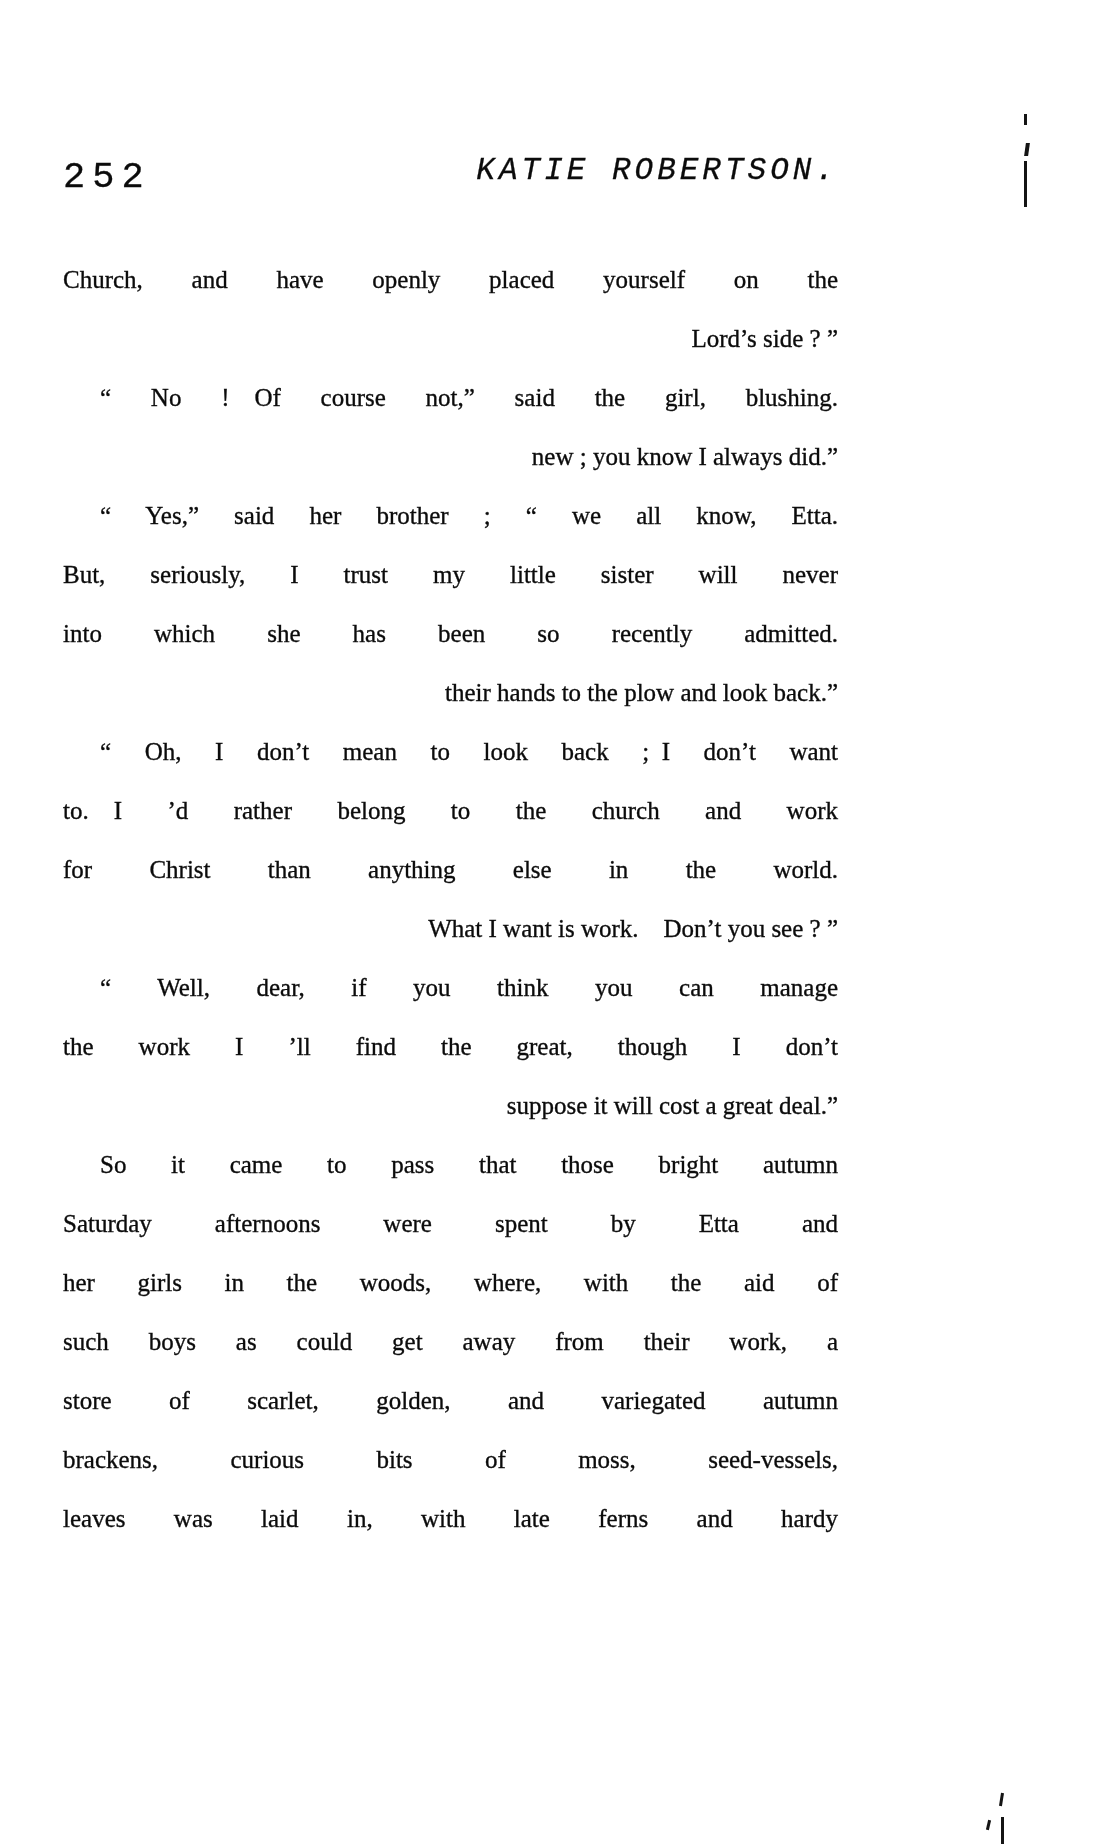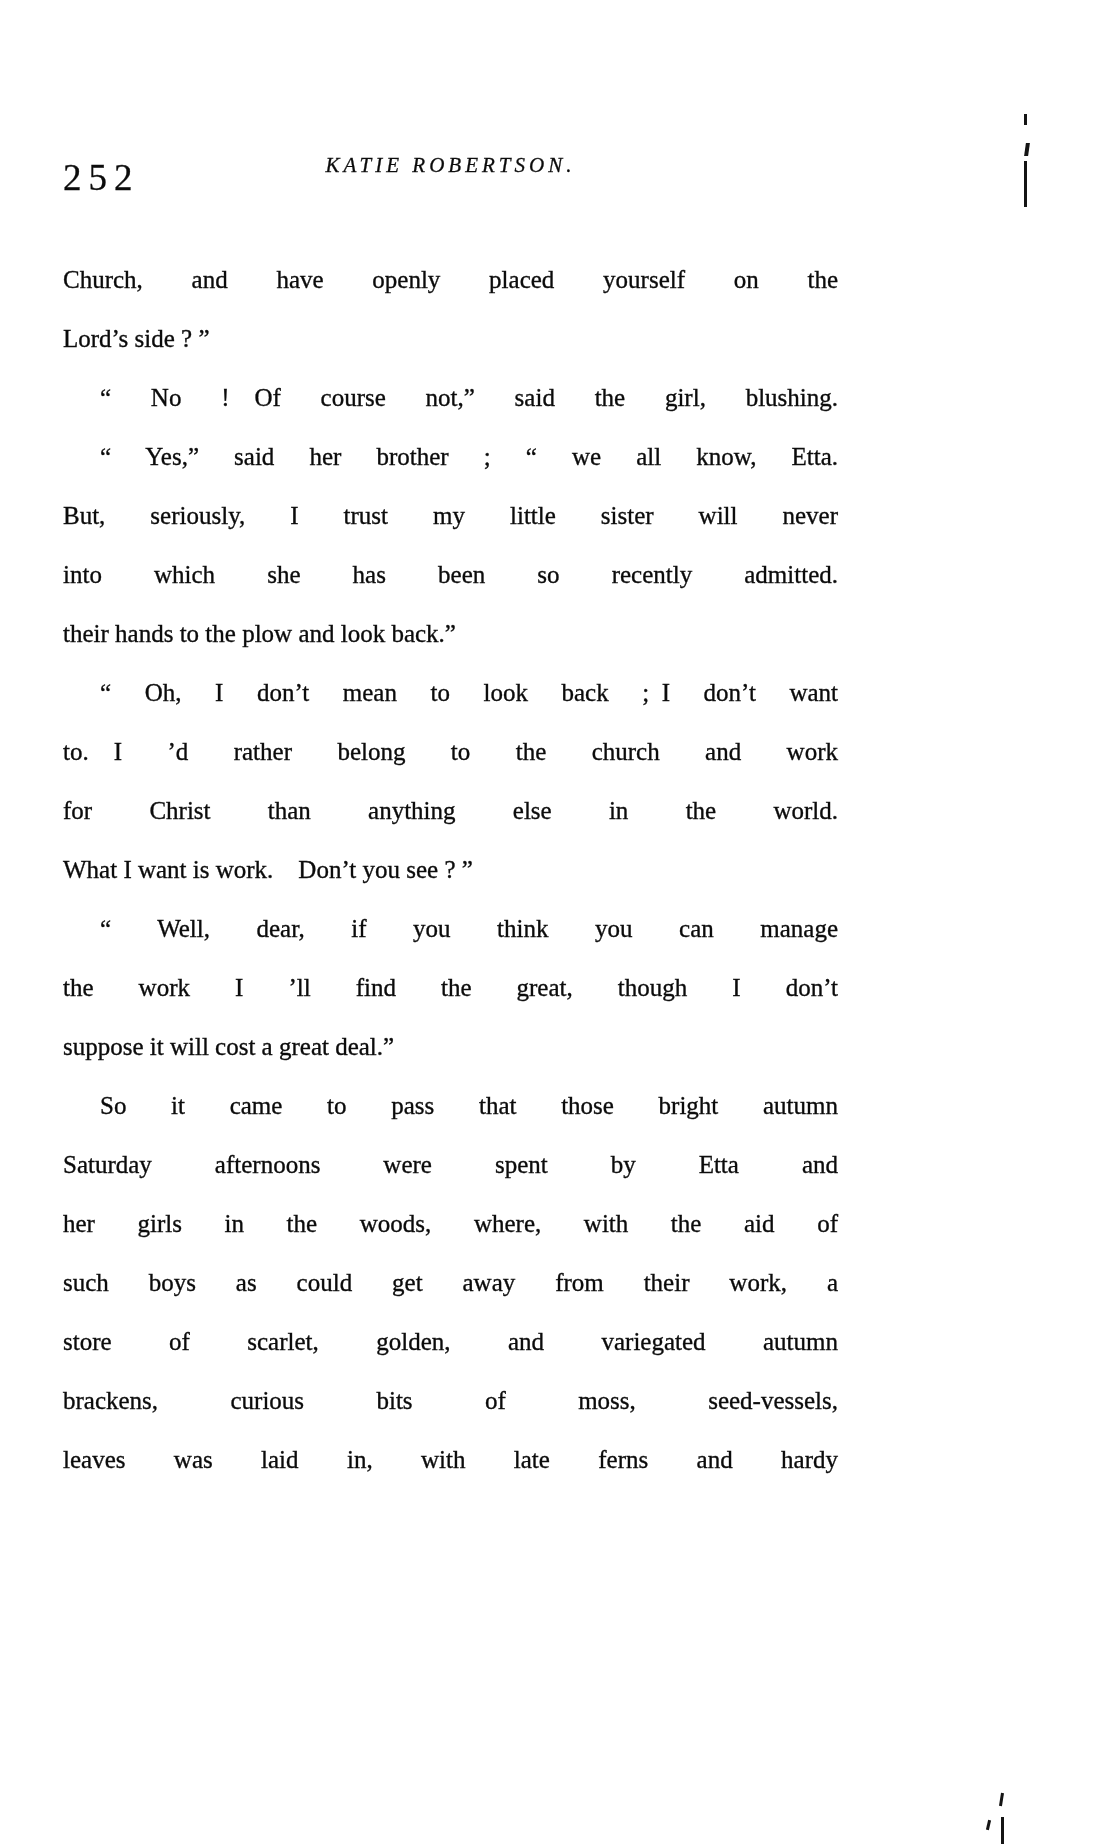--- a/index.html
+++ b/index.html
@@ -19,54 +19,55 @@
     position: absolute;
     inset: 0;
     background: #ffffff;
   }
   
   .running-head {
     position: absolute;
     left: 63px;
     top: 153px;
     width: 775px;
-    text-align: center;
+    text-align: right;
+    font-family: Liberation Mono, monospace;
     -webkit-text-stroke: 0.3px #111;
   }
   .pagenum {
     position: absolute;
     left: 0;
     top: 3px;
     font-size: 37px;
     letter-spacing: 7px;
   }
   .title {
     display: inline-block;
     font-style: italic;
-    font-size: 21px;
+    font-size: 31px;
     letter-spacing: 4px;
     white-space: nowrap;
   }
   
   .text-block {
     position: absolute;
     left: 63px;
     top: 250px;
     width: 775px;
     font-size: 25px;
     line-height: 59px;
     -webkit-text-stroke: 0.35px #111;
   }
   .ln {
     height: 59px;
     text-align: justify;
     text-align-last: justify;
   }
   .ln.end {
-    text-align: left;
+    text-align: right;
     text-align-last: auto;
   }
   .ind {
     text-indent: 37px;
   }
   
   .artifact {
     position: absolute;
     background: #141414;
   }
@@ -84,20 +85,21 @@
 
   <header class="running-head">
     <span class="pagenum">252</span>
     <span class="title">KATIE ROBERTSON.</span>
   </header>
 
   <main class="text-block">
     <div class="ln">Church, and have openly placed yourself on the</div>
     <div class="ln end">Lord’s side ? ”</div>
     <div class="ln ind">“ No ! Of course not,” said the girl, blushing.</div>
+    <div class="ln end">new ; you know I always did.”</div>
     <div class="ln ind">“ Yes,” said her brother ; “ we all know, Etta.</div>
     <div class="ln">But, seriously, I trust my little sister will never</div>
     <div class="ln">into which she has been so recently admitted.</div>
     <div class="ln end">their hands to the plow and look back.”</div>
     <div class="ln ind">“ Oh, I don’t mean to look back ; I don’t want</div>
     <div class="ln">to. I ’d rather belong to the church and work</div>
     <div class="ln">for Christ than anything else in the world.</div>
     <div class="ln end">What I want is work. Don’t you see ? ”</div>
     <div class="ln ind">“ Well, dear, if you think you can manage</div>
     <div class="ln">the work I ’ll find the great, though I don’t</div>

